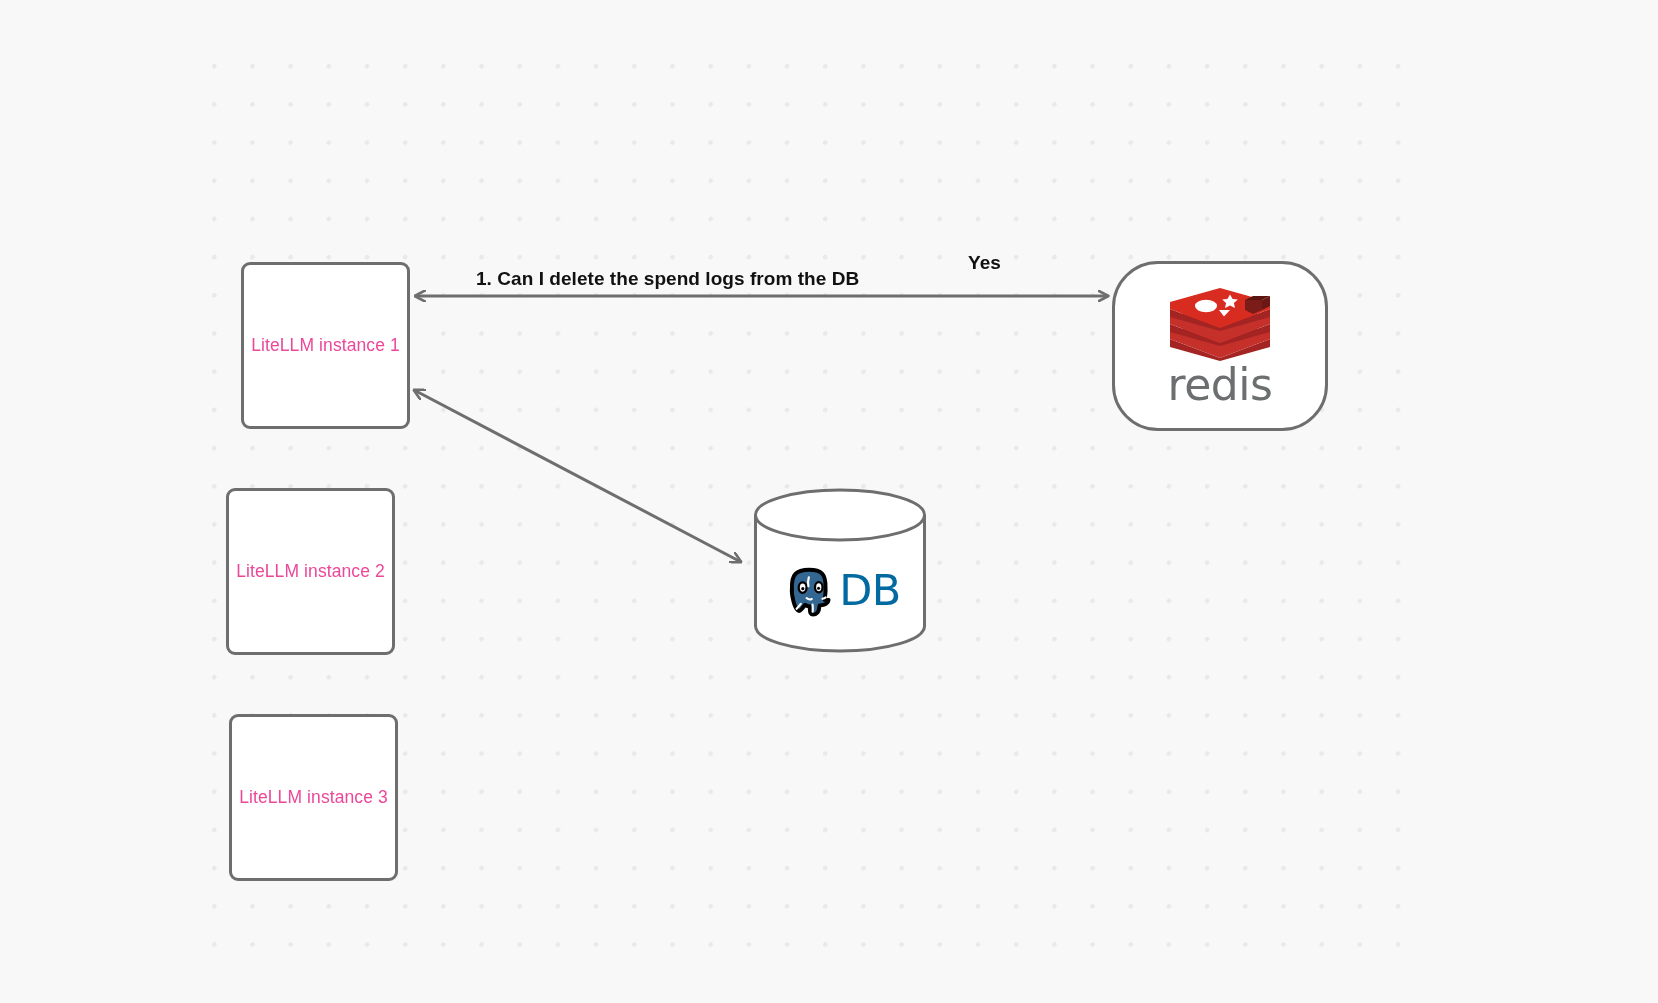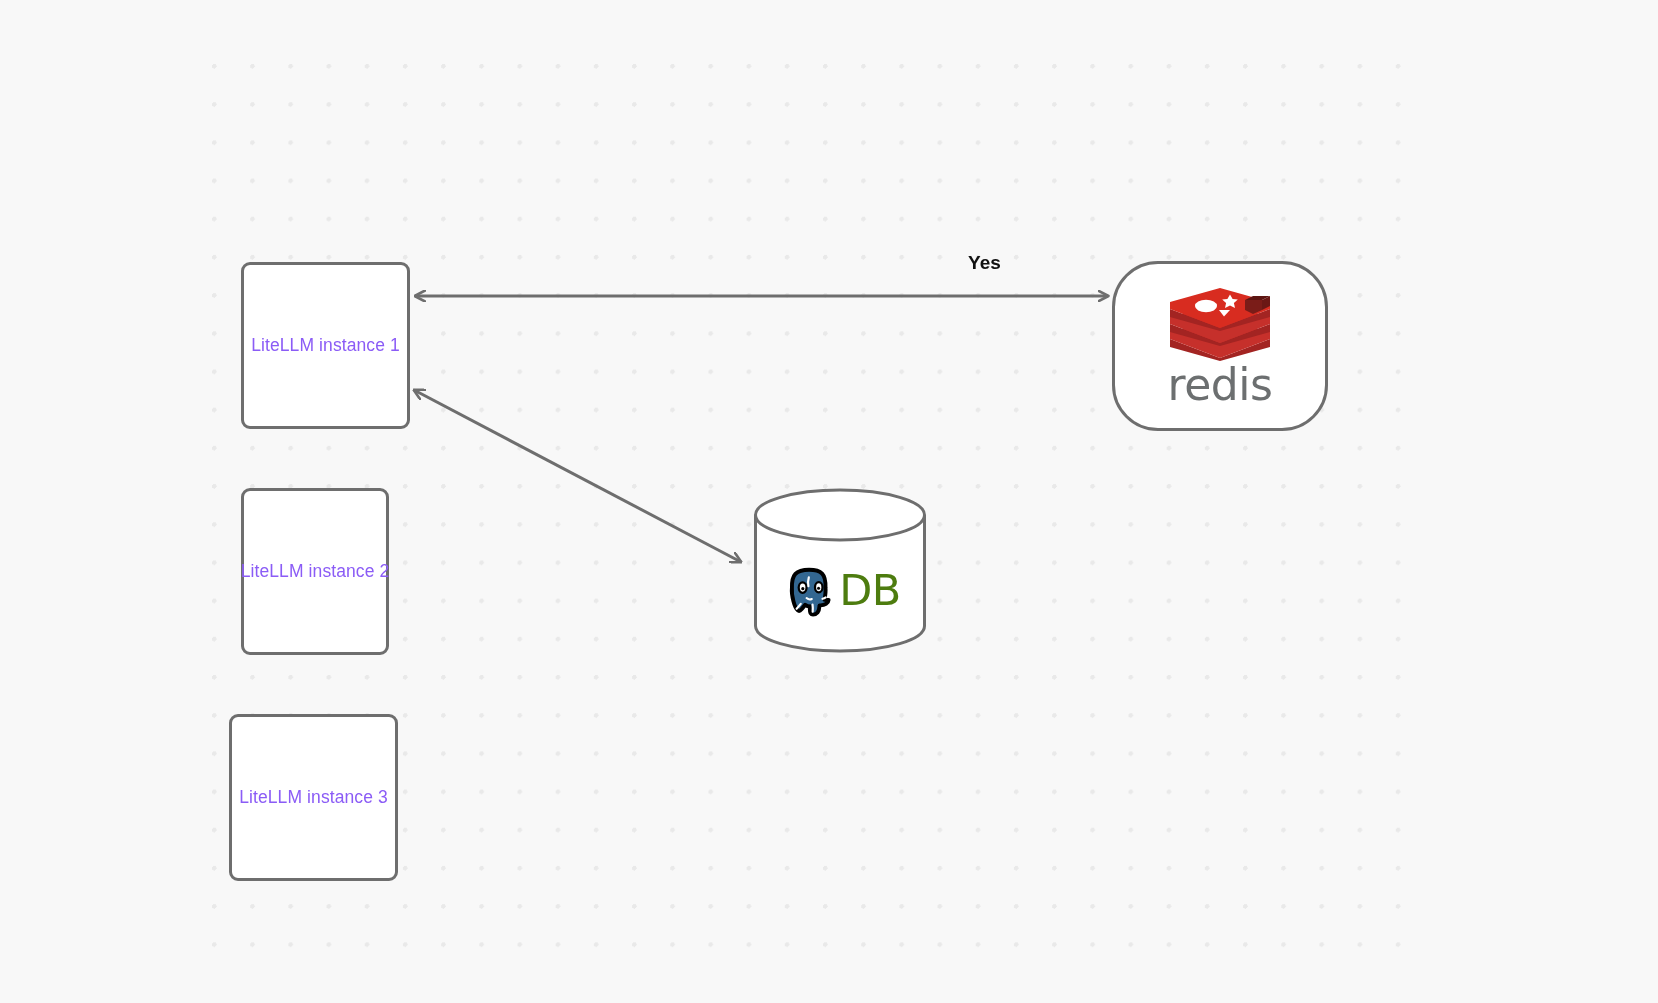--- a/index.html
+++ b/index.html
@@ -50,27 +50,27 @@
     box-sizing: border-box;
     background: #ffffff;
     border: 3px solid #6e6e6e;
     border-radius: 9px;
     display: flex;
     align-items: center;
     justify-content: center;
   }
   .node-box-label {
     font-size: 17.5px;
-    color: #8b5cf6;
+    color: #ec4899;
     letter-spacing: 0.1px;
     white-space: nowrap;
   }
 
   #node-instance-1 { left: 241px; top: 262px; width: 169px; height: 167px; }
-  #node-instance-2 { left: 241px; top: 488px; width: 148px; height: 167px; text-align: right; }
+  #node-instance-2 { left: 226px; top: 488px; width: 169px; height: 167px; text-align: right; }
   #node-instance-3 { left: 229px; top: 714px; width: 169px; height: 167px; }
 
   
   #node-redis {
     position: absolute;
     box-sizing: border-box;
     left: 1112px;
     top: 261px;
     width: 216px;
     height: 170px;
@@ -116,21 +116,21 @@
     height: 100px;
     display: flex;
     align-items: center;
     justify-content: center;
     gap: 0px;
   }
   .db-text {
     font-family: "DejaVu Sans", sans-serif;
     font-size: 43px;
     font-weight: 400;
-    color: #4d7c0f;
+    color: #0369a1;
     line-height: 1;
     letter-spacing: -0.5px;
   }
 
   
   .edge-label {
     position: absolute;
     font-size: 19px;
     font-weight: bold;
     color: #111111;
@@ -228,17 +228,18 @@
           <path d="M35.8 47.6 c0.4 2.6 0.3 5.2 0.1 7.6"></path>
           <path d="M23.2 46.8 c-1.6 2.0 -3.2 4.0 -4.4 5.2"></path>
           <path d="M46.4 41.4 c1.2 -0.3 2.4 -0.8 3.4 -1.5"></path>
         </g>
         <path d="M29.4 40.6 c1.6 1.4 3.8 1.8 5.6 1.0" fill="none" stroke="#ffffff" stroke-width="2.2" stroke-linecap="round"></path>
       </svg>
       <span class="db-text">DB</span>
     </div>
   </div>
 
+  <div class="edge-label" id="edge-label-1">1.  Can I delete the spend logs from the DB</div>
 
   <div class="edge-label" id="edge-label-yes">Yes</div>
 
 
 </div>
 
 </body></html>

